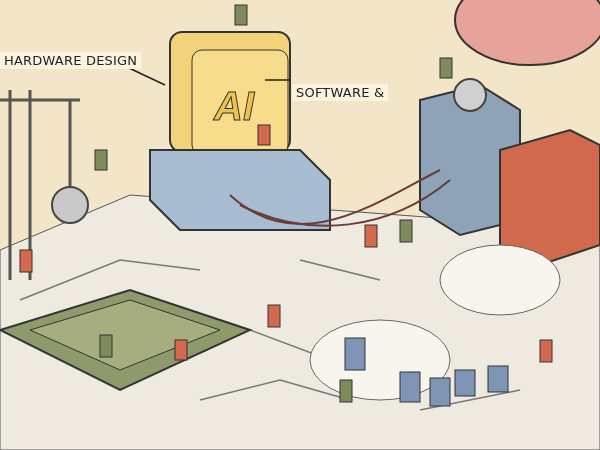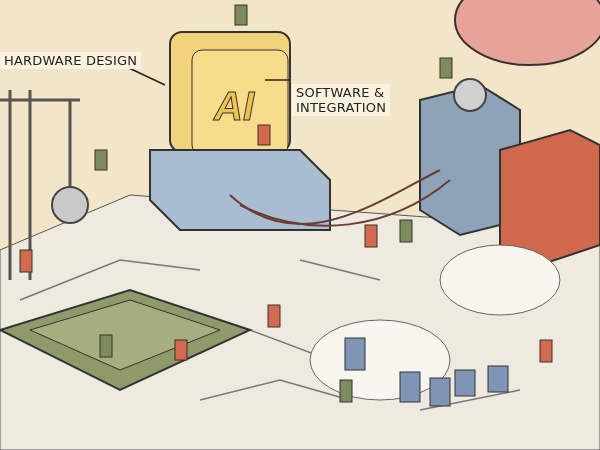--- a/index.html
+++ b/index.html
@@ -82,14 +82,13 @@
   </g>
 
   <path d="M112,60 L165,85" stroke="#222" stroke-width="1.5" fill="none"></path>
   <path d="M265,80 L290,80" stroke="#222" stroke-width="1.5" fill="none"></path>
 </svg>
 </div>
 
 <div class="label" style="left:0;top:52px;">HARDWARE DESIGN</div>
 <div class="label" style="left:292px;top:72px;margin-top:12px;">
   <div>SOFTWARE &amp;</div>
-  <div>INTEGRATION</div>
 </div>
 
 </body></html>

